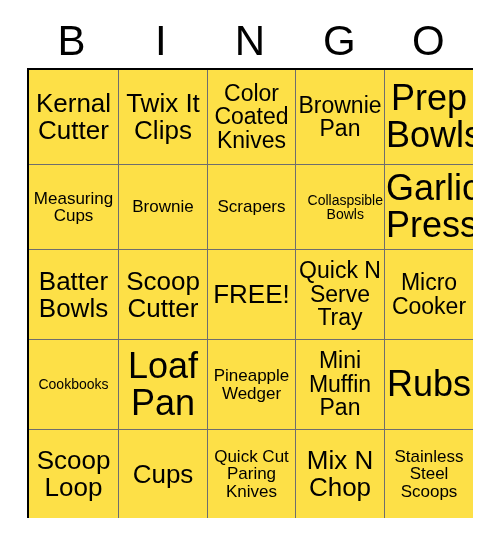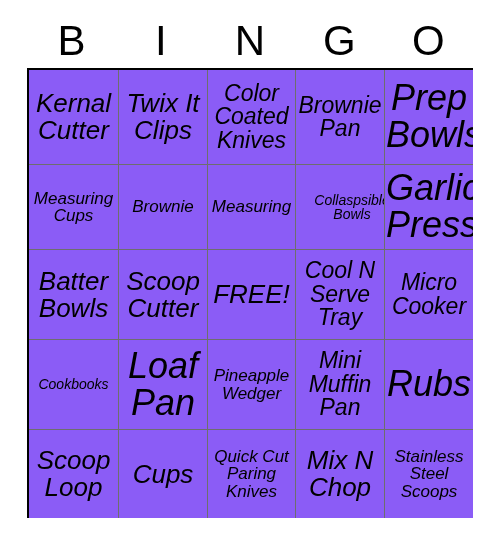--- a/index.html
+++ b/index.html
@@ -55,26 +55,25 @@
     grid-template-columns: 90px 89px 88px 89px 88px;
     grid-template-rows: 95px 85px 90px 90px 88px;
     background: #ffffff;
   }
   .cell {
     box-sizing: border-box;
     border-right: 1px solid #6e6e6e;
     border-bottom: 1px solid #6e6e6e;
     display: flex;
     align-items: center;
-    justify-content: center;
+    justify-content: flex-end;
     text-align: center;
     overflow: hidden;
-    background: #8b5cf6;
+    background: #fde047;
     padding: 0 1px;
-    font-style: italic;
   }
   .cell.col-last { border-right: none; }
   .cell.row-last { border-bottom: none; }
   .cell-text {
     display: block;
     width: 100%;
     line-height: 1.02;
     word-break: normal;
     color: #000000;
   }
@@ -117,40 +116,40 @@
         <span class="cell-text fs-xl">Prep Bowls</span>
       </div>
 
     <div class="cell">
         <span class="cell-text fs-sm">Measuring Cups</span>
       </div>
     <div class="cell">
         <span class="cell-text fs-sm">Brownie</span>
       </div>
     <div class="cell">
-        <span class="cell-text fs-sm">Measuring</span>
+        <span class="cell-text fs-sm">Scrapers</span>
       </div>
     <div class="cell">
         <span class="cell-text fs-xxs">Collaspsible Bowls</span>
       </div>
     <div class="cell col-last">
         <span class="cell-text fs-xl">Garlic Press</span>
       </div>
 
     <div class="cell">
         <span class="cell-text fs-lg">Batter Bowls</span>
       </div>
     <div class="cell">
         <span class="cell-text fs-lg">Scoop Cutter</span>
       </div>
     <div class="cell">
         <span class="cell-text fs-lg">FREE!</span>
       </div>
     <div class="cell">
-        <span class="cell-text fs-md">Cool N Serve Tray</span>
+        <span class="cell-text fs-md">Quick N Serve Tray</span>
       </div>
     <div class="cell col-last">
         <span class="cell-text fs-md">Micro Cooker</span>
       </div>
 
     <div class="cell">
         <span class="cell-text fs-xs">Cookbooks</span>
       </div>
     <div class="cell">
         <span class="cell-text fs-xl">Loaf Pan</span>

